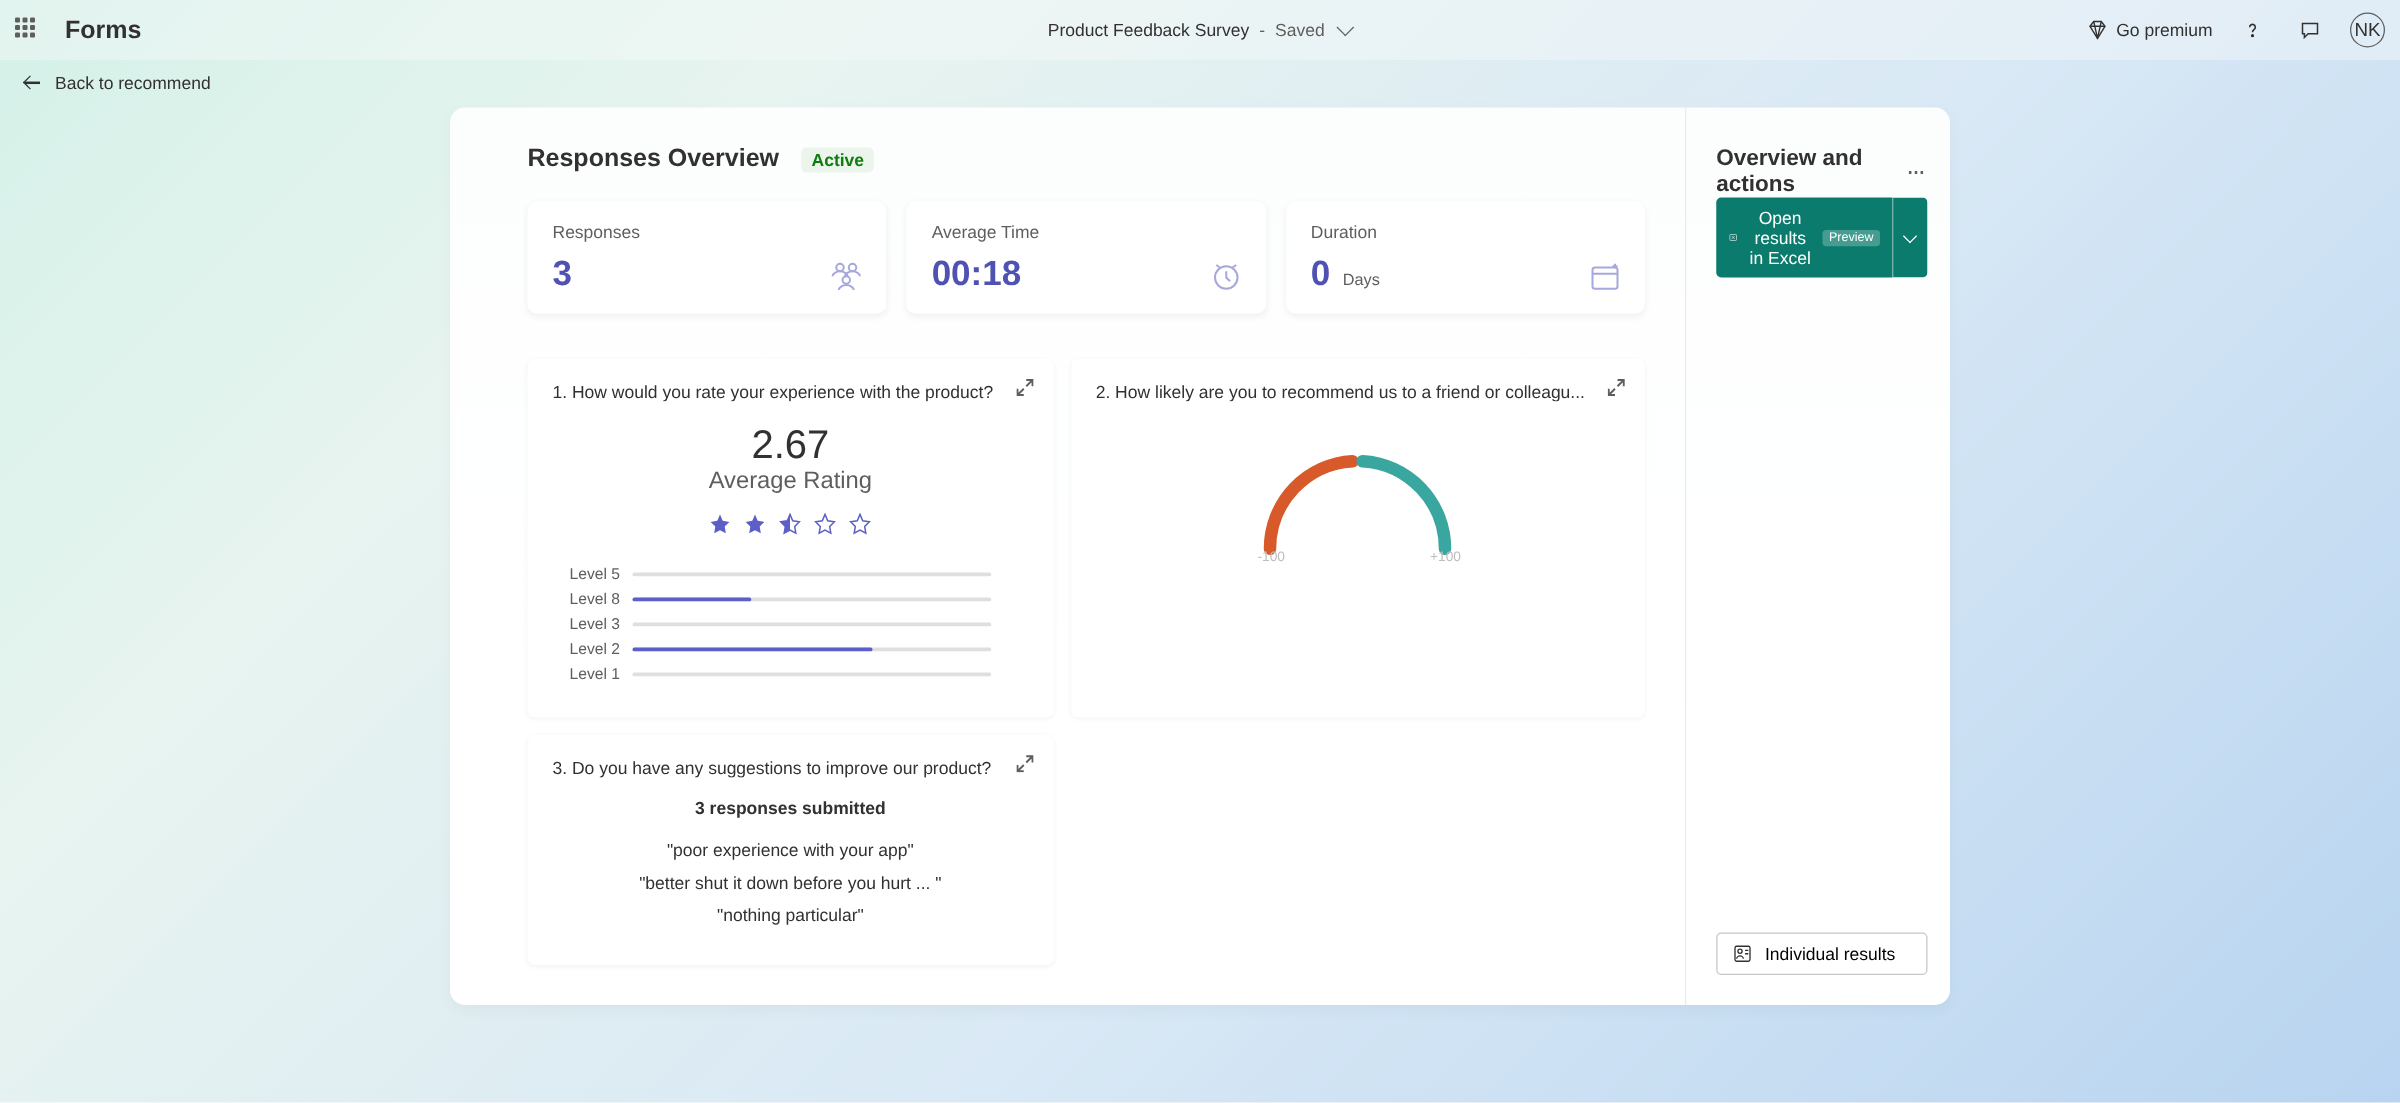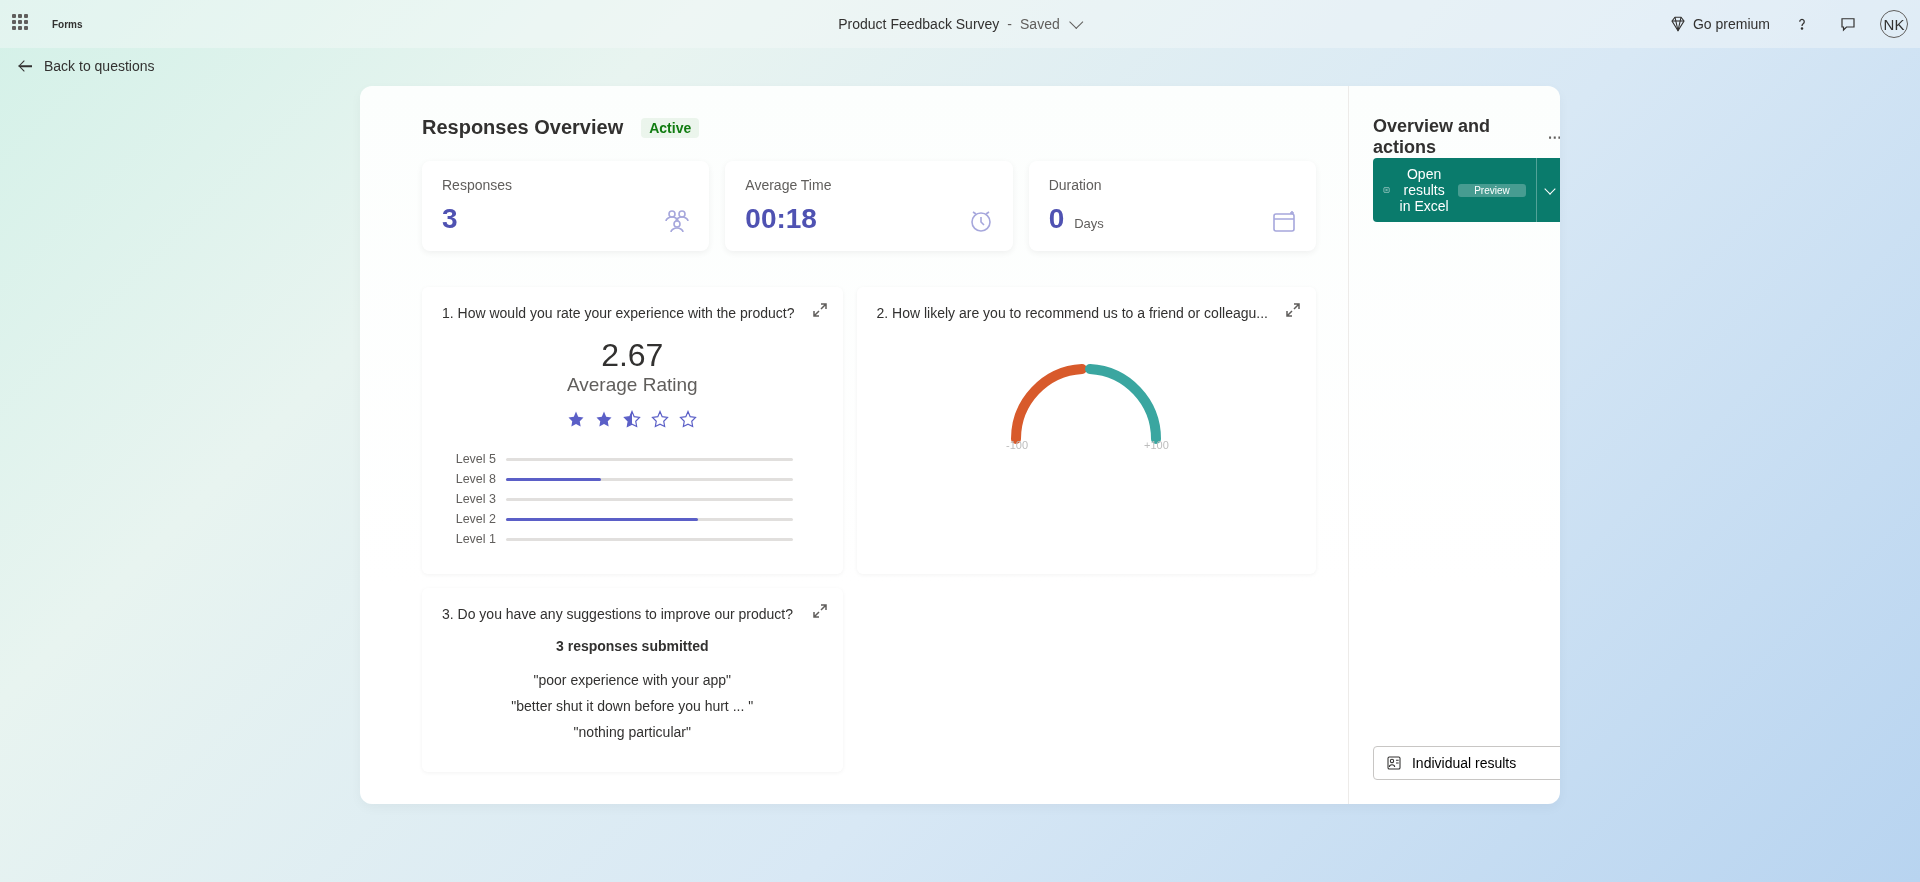--- a/index.html
+++ b/index.html
@@ -17,21 +17,21 @@
     padding: 0 12px;
     background: rgba(248,249,250,0.4);
   }
   .waffle {
     width: 20px; height: 20px;
     display: grid; grid-template-columns: repeat(3,4px); grid-template-rows: repeat(3,4px);
     gap: 2px;
     cursor: pointer;
   }
   .waffle span { background: #605e5c; border-radius: 1px; }
-  .app-name { margin-left: 20px; font-size: 10px; font-weight: 600; }
+  .app-name { margin-left: 20px; font-size: 20px; font-weight: 600; }
   .title-center {
     position: absolute; left: 50%; transform: translateX(-50%);
     display: flex; align-items: center; gap: 8px;
     color: #323130;
   }
   .title-center .sep { color: #605e5c; }
   .title-center .saved { color: #605e5c; font-size: 14px; }
   .chev-down { width: 10px; height: 10px; border-right: 1.5px solid #605e5c; border-bottom: 1.5px solid #605e5c; transform: rotate(45deg); margin-left:4px; position:relative; top:-2px; }
   .top-right { margin-left: auto; display: flex; align-items: center; gap: 18px; }
   .go-premium { display:flex; align-items:center; gap:6px; cursor:pointer; }
@@ -101,21 +101,21 @@
   .insights-header { display:flex; align-items:center; justify-content:space-between; }
   .insights-header h2 { font-size:18px; font-weight:600; }
   .more-dots { letter-spacing:2px; cursor:pointer; color:#605e5c; font-weight:bold;}
   .insights-desc { font-size:14px; color:#323130; margin:16px 0 14px 0; line-height:1.45; }
   .excel-row { display:flex; }
   .excel-btn {
     flex:1; background:#0a7b6c; color:#fff; border:none; padding:8px 10px;
     display:flex; align-items:center; justify-content:center; gap:8px;
     border-radius:4px 0 0 4px; cursor:pointer; font-size:14px;
   }
-  .excel-btn .preview-badge { background:rgba(255,255,255,0.25); font-size:10px; padding:1px 16px; border-radius:3px; }
+  .excel-btn .preview-badge { background:rgba(255,255,255,0.25); font-size:10px; padding:1px 5px; border-radius:3px; }
   .excel-chev {
     width:28px; background:#0a7b6c; border:none; border-left:1px solid rgba(255,255,255,0.3);
     border-radius:0 4px 4px 0; cursor:pointer; display:flex; align-items:center; justify-content:center;
   }
   .excel-chev .chev { width:8px; height:8px; border-right:1.5px solid #fff; border-bottom:1.5px solid #fff; transform:rotate(45deg); margin-top:-3px;}
 
   .individual-btn {
     margin-top:auto; background:#fff; border:1px solid #c8c6c4; border-radius:4px;
     padding:8px 12px; display:flex; align-items:center; gap:10px; cursor:pointer; font-size:14px;
   }
@@ -164,21 +164,21 @@
           <path d="M4 5h16v11H10l-4 4v-4H4z"></path>
         </svg>
     </div>
     <div class="avatar-circle">NK</div>
   </div>
 </div>
 
 <div class="back-bar">
   <div class="back-link">
     <span class="arrow-left"></span>
-    <span>Back to questions</span>
+    <span>Back to recommend</span>
   </div>
 </div>
 
 <div class="main-card">
   <div class="left-pane">
 
     <div class="overview-header">
       <h1>Responses Overview</h1>
       <span class="pill-active">Active</span>
     </div>

